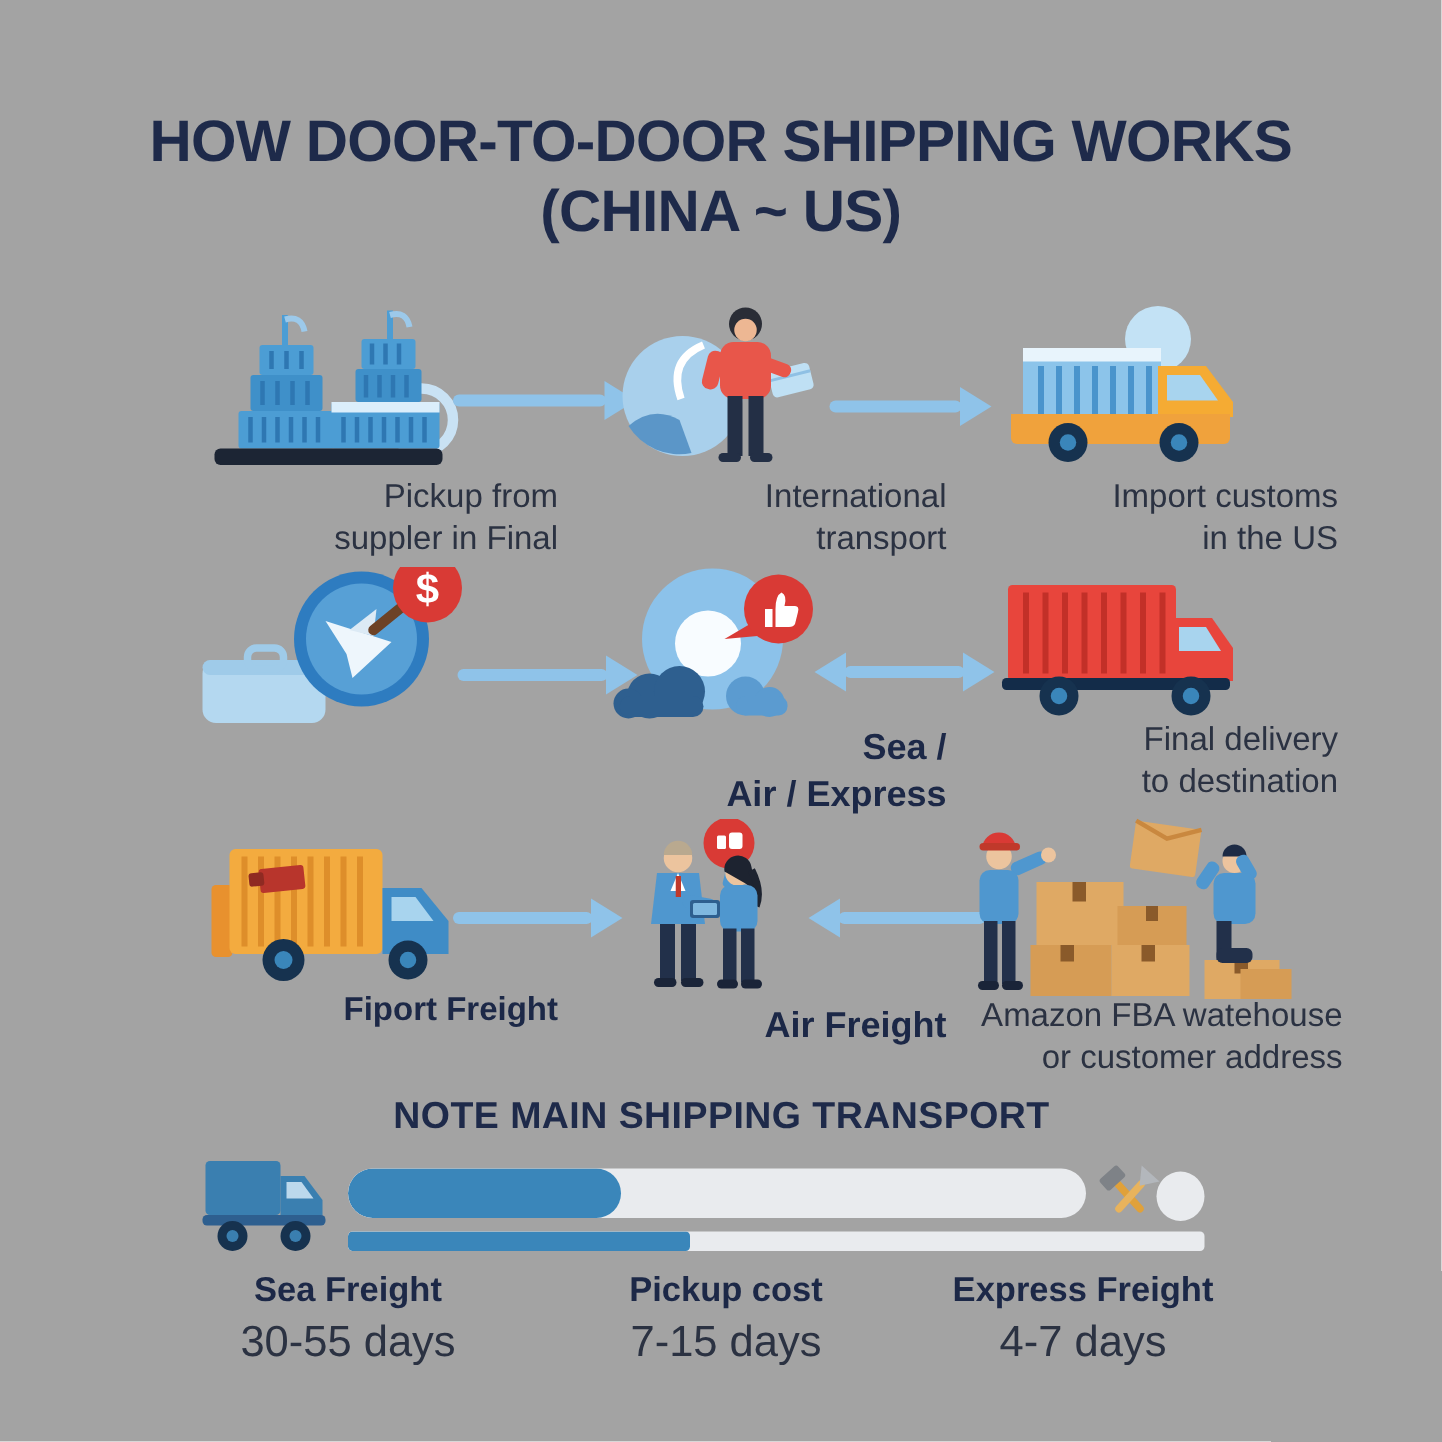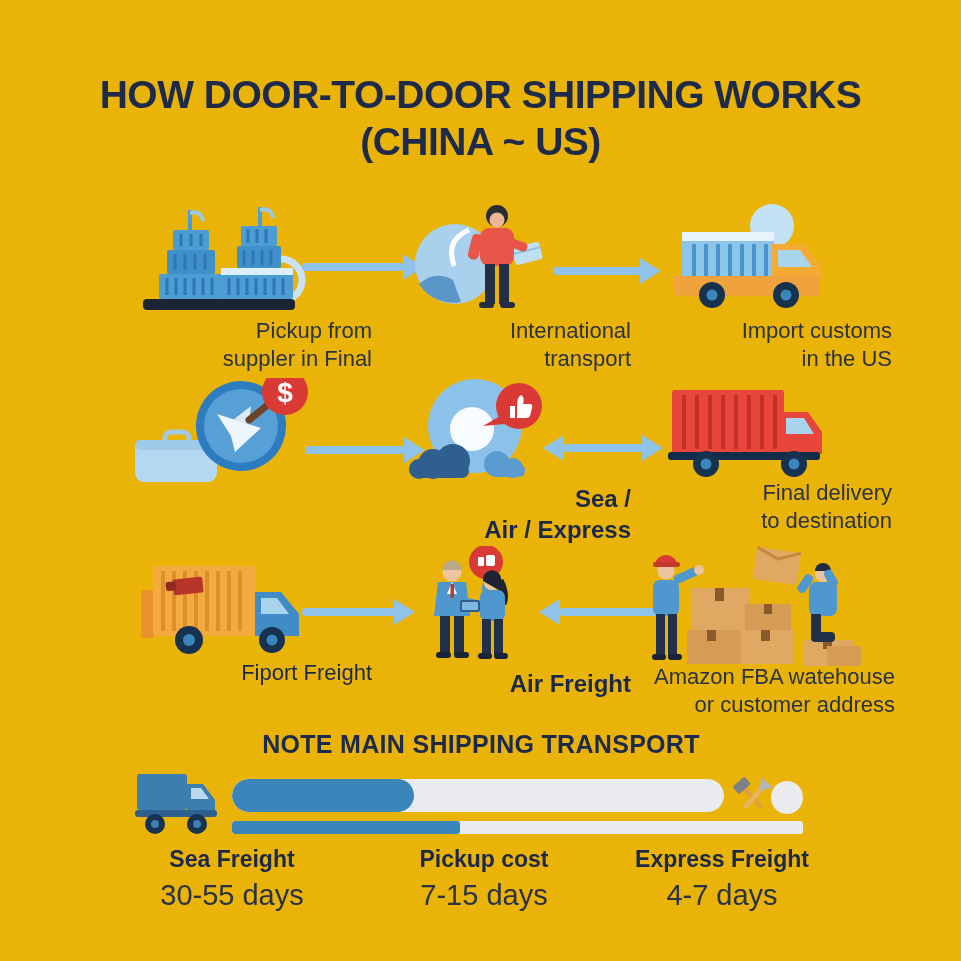--- a/index.html
+++ b/index.html
@@ -1,29 +1,29 @@
 <!DOCTYPE html>
 <html><head>
 <meta charset="utf-8">
 <style>
   html,body{margin:0;padding:0;background:#fff;}
-  .canvas{position:relative;width:961px;height:961px;background:#eab308;overflow:hidden;
+  .canvas{position:relative;width:961px;height:961px;background:#a3a3a3;overflow:hidden;
           font-family:"Liberation Sans",sans-serif;}
 
   
   .title{position:absolute;top:72px;left:50%;transform:translateX(-50%);width:860px;
          text-align:center;color:#1e2a4a;font-weight:800;font-size:39px;line-height:1.2;
          letter-spacing:-0.5px;}
 
   
   .step-label{position:absolute;width:300px;transform:translateX(-50%);text-align:right;
               font-size:22px;line-height:1.2;color:#2b3242;}
   .step-label .l2{margin-top:2px;}
   .step-label.bold{color:#1c2847;font-weight:700;font-size:24px;}
-  .step-label .b1{font-weight:400;color:#1c2847;}
+  .step-label .b1{font-weight:700;color:#1c2847;}
 
   
   .arrow{position:absolute;height:8px;background:#8fc3e9;border-radius:4px;}
   .arrow.a-right::after{content:"";position:absolute;right:-20px;top:-9px;width:0;height:0;
      border-left:21px solid #8fc3e9;border-top:13px solid transparent;border-bottom:13px solid transparent;}
   .arrow.a-left::before{content:"";position:absolute;left:-20px;top:-9px;width:0;height:0;
      border-right:21px solid #8fc3e9;border-top:13px solid transparent;border-bottom:13px solid transparent;}
 
   .icon{position:absolute;}
 

